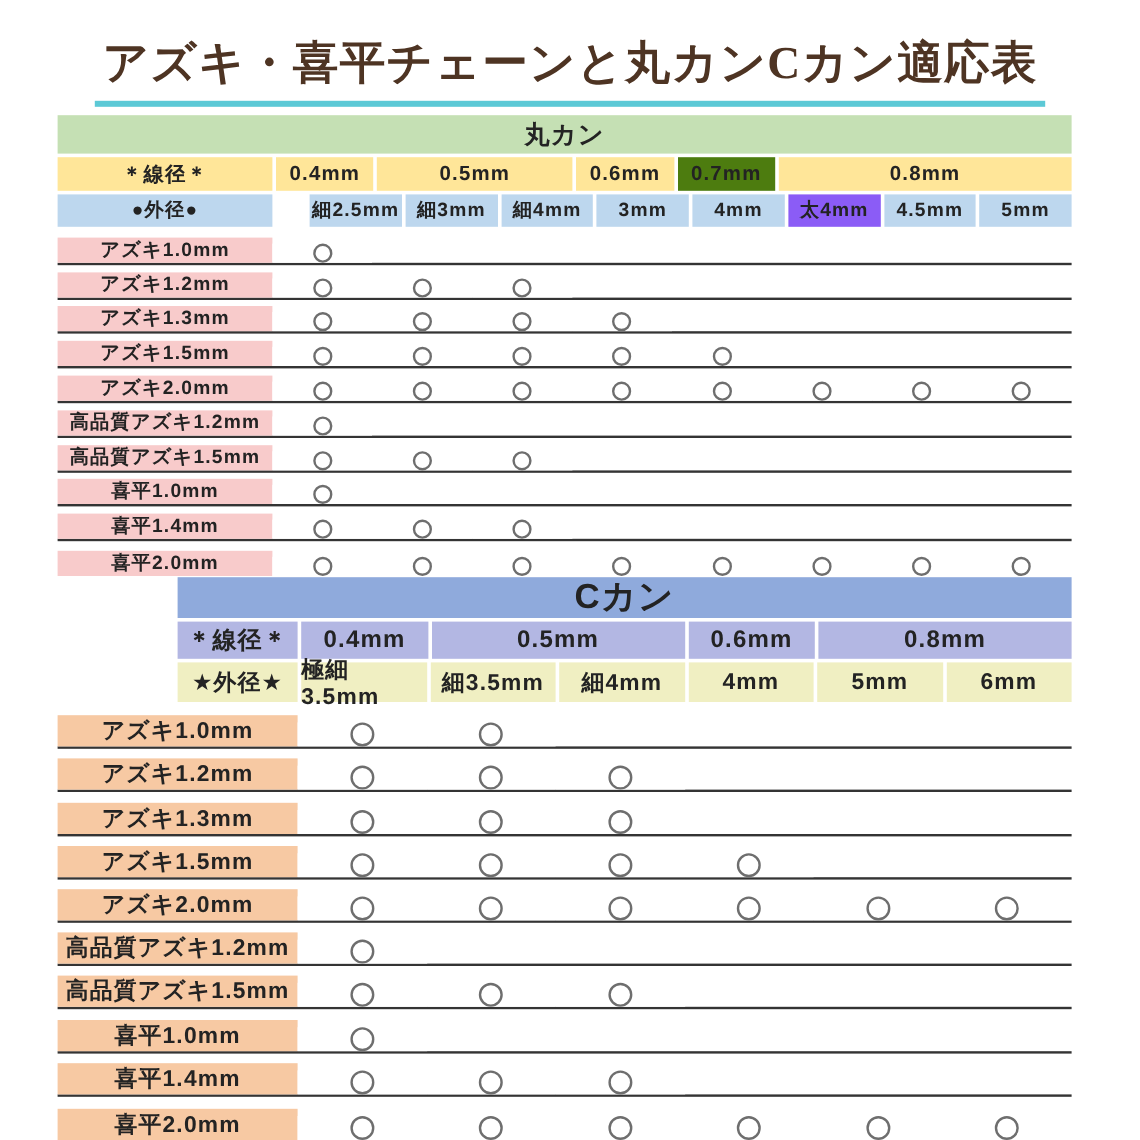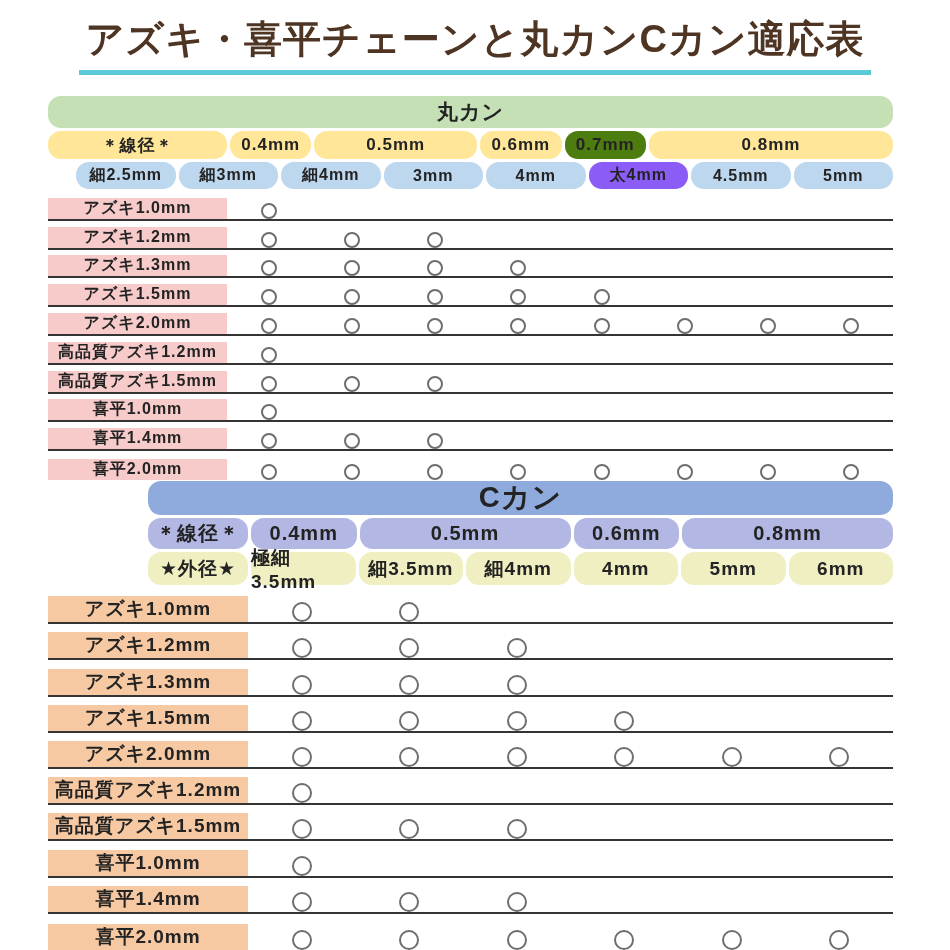--- a/index.html
+++ b/index.html
@@ -1,31 +1,31 @@
 <!DOCTYPE html>
 <html><head>
 <meta charset="utf-8">
 <style>
   html,body{margin:0;padding:0;}
   body{
     width:950px;height:950px;background:#ffffff;position:relative;overflow:hidden;
     font-family:"Liberation Sans","DejaVu Sans",sans-serif;font-weight:bold;color:#232323;
   }
   
-  .title-wrap{position:absolute;left:0;top:16px;width:950px;text-align:center;}
+  .title-wrap{position:absolute;left:0;top:30px;width:950px;text-align:center;font-family:Liberation Serif, serif;}
   .page-title{
     display:inline-block;margin:0;font-size:38px;line-height:1.25;letter-spacing:1px;
     border-bottom:5px solid transparent;padding:0 6px 6px 6px;
   }
   
   .ctable{position:absolute;}
   .thead .trow{display:flex;gap:3px;margin-bottom:3px;}
   .thead .cell{
     display:flex;align-items:center;justify-content:center;
-    letter-spacing:1px;box-sizing:border-box;border-radius:13px;
+    letter-spacing:1px;box-sizing:border-box;
   }
   .tbody .brow{display:flex;align-items:flex-end;box-sizing:border-box;}
   .tbody .brow .cell{
     display:flex;align-items:center;justify-content:center;
     letter-spacing:1px;box-sizing:border-box;
   }
   .tbody .brow .mark-cell{flex:1 1 0;background:#ffffff;}
   .circle{border-radius:50%;background:#ffffff;box-sizing:border-box;}
   
   .t1{left:48px;top:96px;width:845px;}
@@ -67,20 +67,21 @@
         </div>
         <div class="trow wire-row">
           <div class="cell label" style="background: rgb(255, 230, 153);">＊線径＊</div>
           <div class="cell" style="background: rgb(255, 230, 153); flex: 1 1 0px;">0.4mm</div>
           <div class="cell" style="background: rgb(255, 230, 153); flex: 2 2 0px;">0.5mm</div>
           <div class="cell" style="background: rgb(255, 230, 153); flex: 1 1 0px;">0.6mm</div>
           <div class="cell" style="background: #4d7c0f; flex: 1 1 0px;">0.7mm</div>
           <div class="cell" style="background: rgb(255, 230, 153); flex: 3 3 0px;">0.8mm</div>
         </div>
         <div class="trow outer-row">
+          <div class="cell label" style="background: rgb(189, 215, 238);">●外径●</div>
           <div class="cell" style="background: rgb(189, 215, 238); flex: 1 1 0px; margin-left: 28px;">細2.5mm</div>
           <div class="cell" style="background: rgb(189, 215, 238); flex: 1 1 0px;">細3mm</div>
           <div class="cell" style="background: rgb(189, 215, 238); flex: 1 1 0px;">細4mm</div>
           <div class="cell" style="background: rgb(189, 215, 238); flex: 1 1 0px;">3mm</div>
           <div class="cell" style="background: rgb(189, 215, 238); flex: 1 1 0px;">4mm</div>
           <div class="cell" style="background: #8b5cf6; flex: 1 1 0px;">太4mm</div>
           <div class="cell" style="background: rgb(189, 215, 238); flex: 1 1 0px;">4.5mm</div>
           <div class="cell" style="background: rgb(189, 215, 238); flex: 1 1 0px;">5mm</div>
         </div>
       </div>

